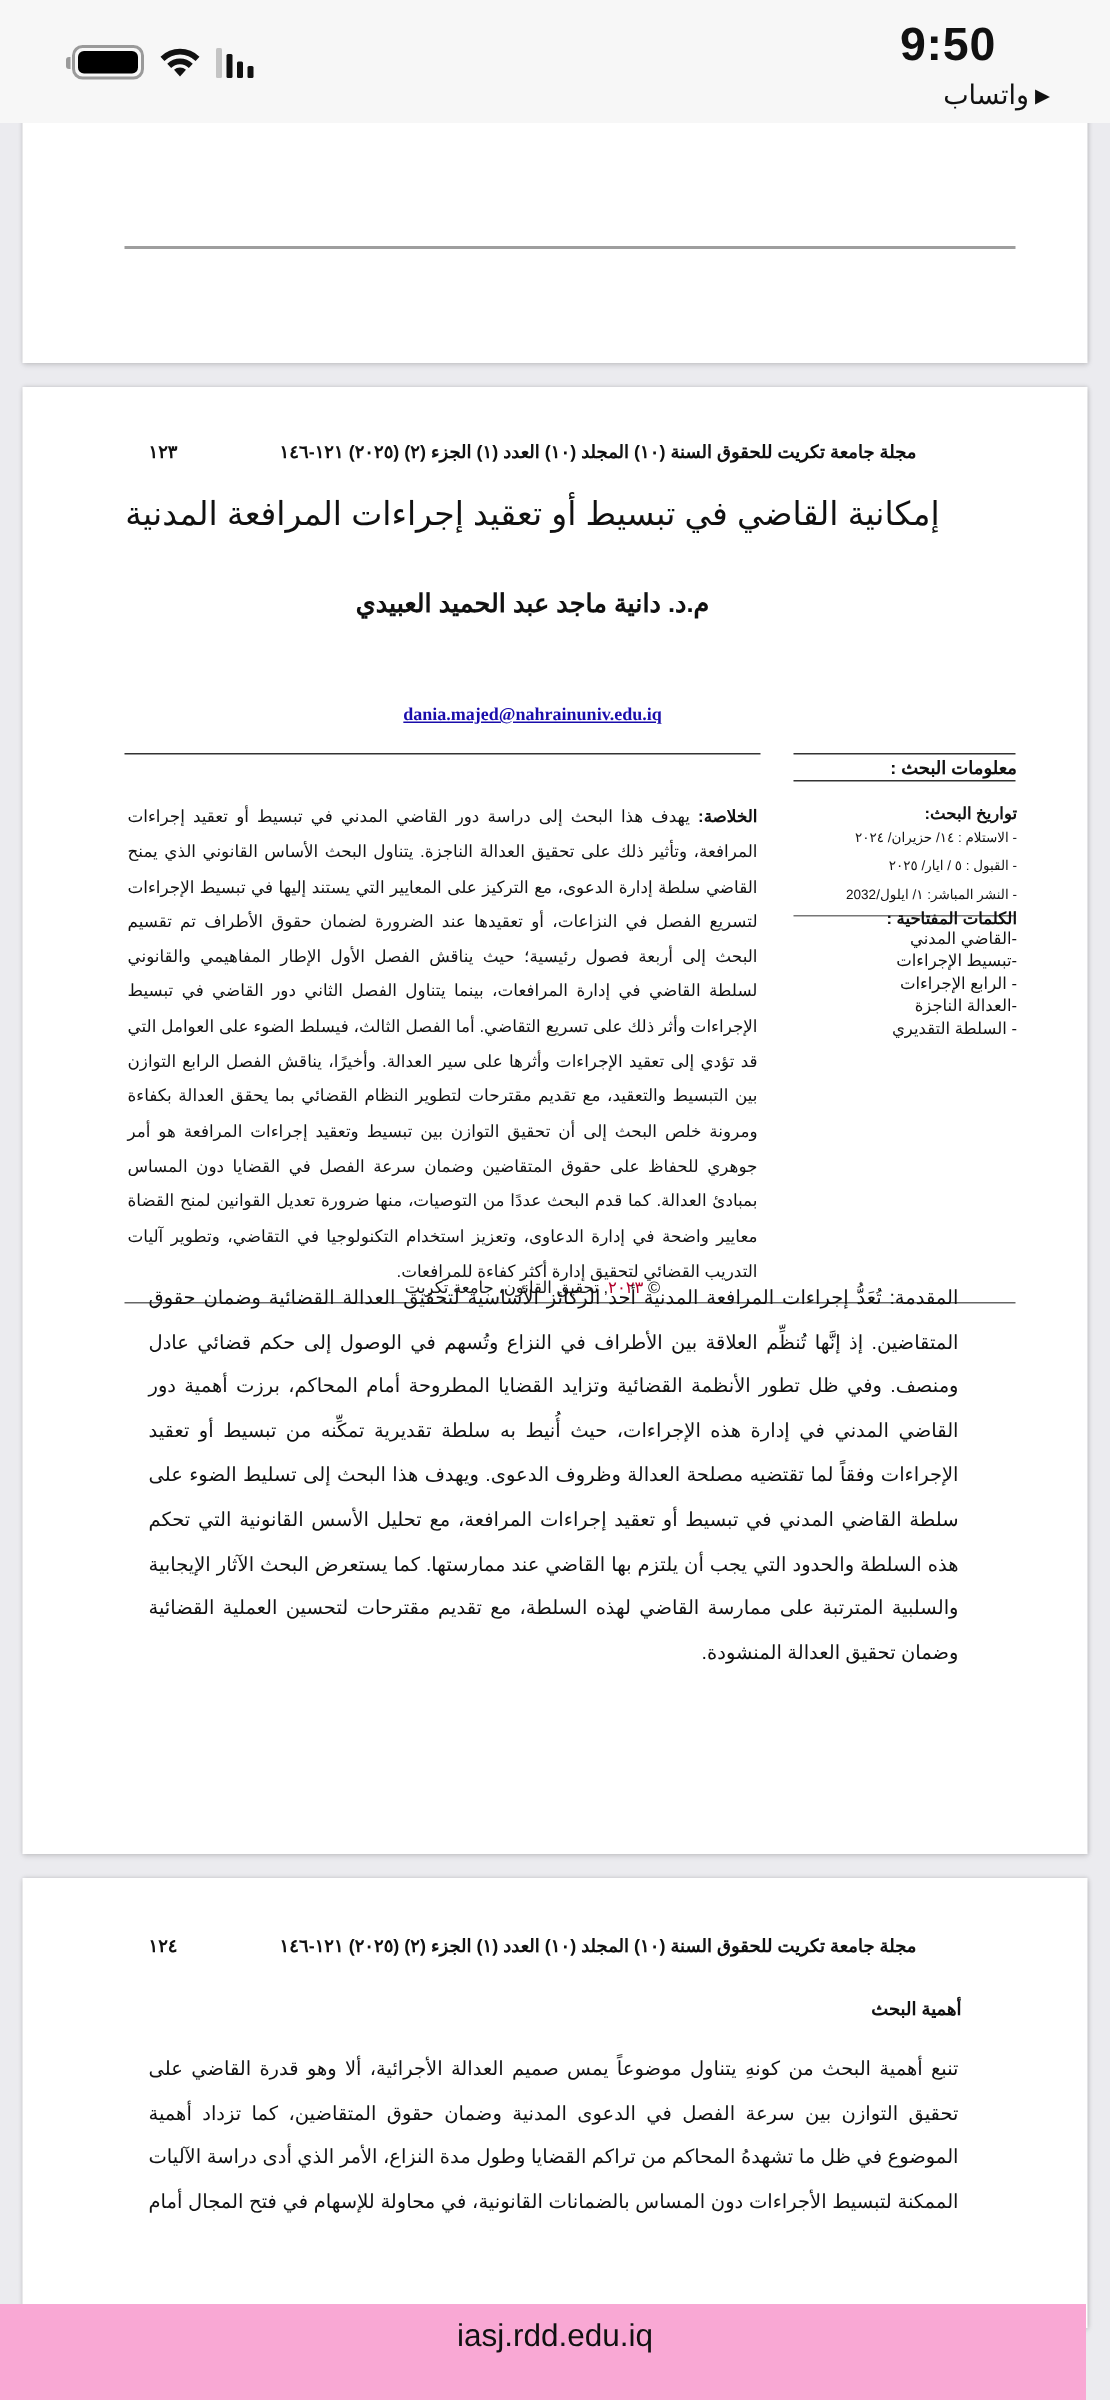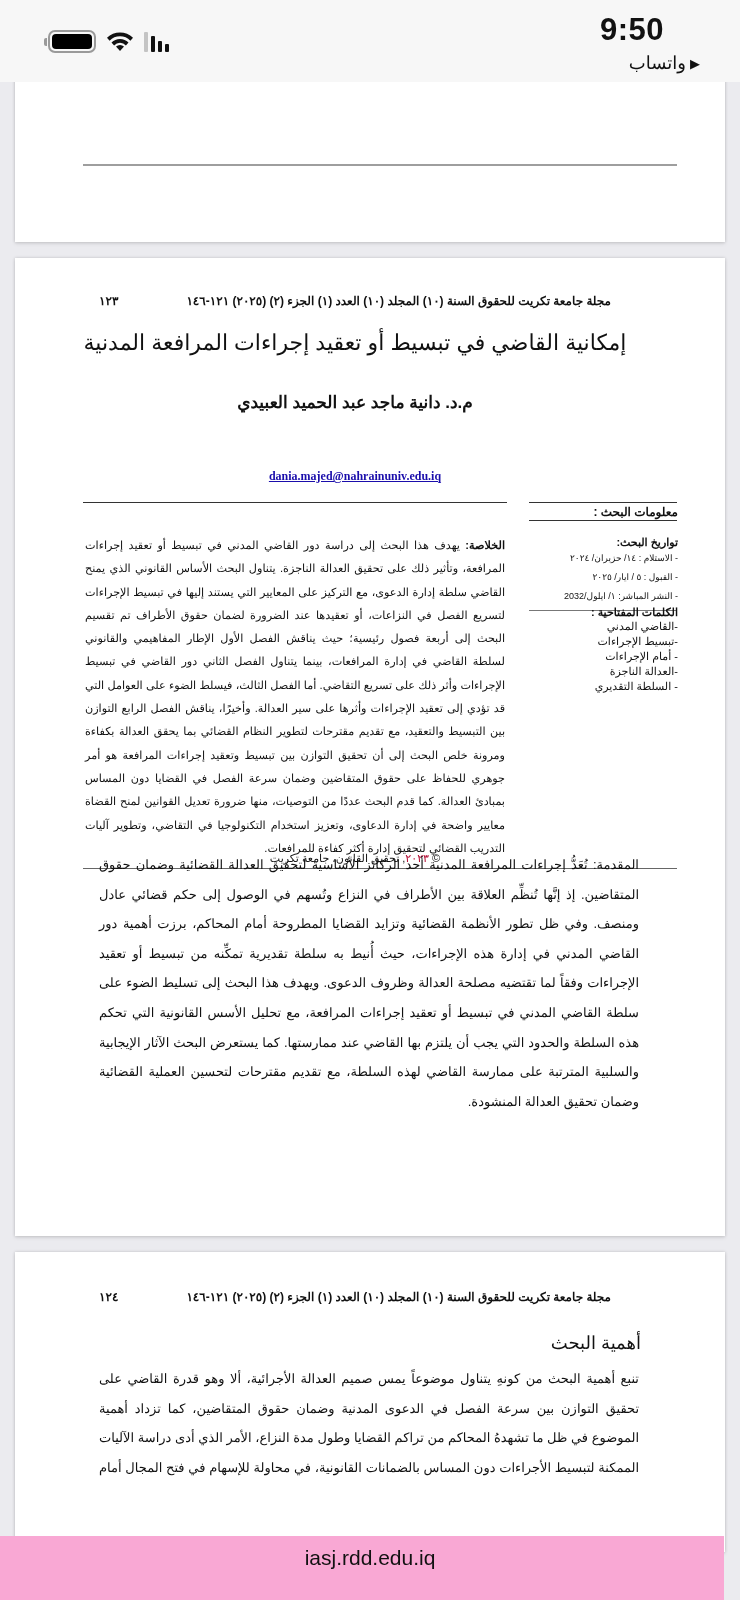--- a/index.html
+++ b/index.html
@@ -42,21 +42,21 @@
   .kw-head { font-size: 11px; font-weight: bold; }
   .kw-item { font-size: 11px; line-height: 15px; }
 
   .abstract { position: absolute; left: 70px; width: 420px; top: 244px; direction: rtl; text-align: justify; text-align-last: right; font-size: 11.2px; line-height: 23.3px; margin-top: 32px; }
   .abstract b { font-weight: bold; }
   .copyright { position: absolute; left: 180px; width: 320px; top: 594px; text-align: center; font-size: 11px; direction: rtl; }
   .copyright .yr { color: #b0002a; }
 
   .intro { position: absolute; left: 84px; width: 540px; top: 592px; direction: rtl; text-align: justify; text-align-last: right; font-size: 13px; line-height: 29.6px; }
 
-  .sec-head { position: absolute; right: 84px; top: 80px; font-size: 18px; font-weight: normal; direction: rtl; }
+  .sec-head { position: absolute; right: 84px; top: 80px; font-size: 12px; font-weight: bold; direction: rtl; }
   .sec-body { position: absolute; left: 84px; width: 540px; top: 112px; direction: rtl; text-align: justify; text-align-last: justify; font-size: 13px; line-height: 29.5px; }
 
   
   .bottom-bar { position: absolute; left: 0; top: 1536px; width: 724px; height: 89px; background: #f9a8d4; z-index: 10; }
   .url { position: absolute; left: 0; width: 740px; top: 10px; text-align: center; font-size: 21px; color: #111; }
   .home-ind { position: absolute; left: 239px; top: 67px; width: 264px; height: 10px; border-radius: 5px; background: #000; }
 </style>
 </head>
 <body>
 
@@ -106,21 +106,21 @@
 
   <div class="info-col" style="top:247px;">
     <div class="info-head">معلومات البحث :</div>
     <div class="dates-head" style="margin-top:17px;">تواريخ البحث:</div>
     <div class="date-item">- الاستلام : ١٤/ حزيران/ ٢٠٢٤</div>
     <div class="date-item">- القبول : ٥ / ايار/ ٢٠٢٥</div>
     <div class="date-item">- النشر المباشر: ١/ ايلول/2032</div>
     <div class="kw-head" style="">الكلمات المفتاحية :</div>
     <div class="kw-item">-القاضي المدني</div>
     <div class="kw-item">-تبسيط الإجراءات</div>
-    <div class="kw-item">- أمام الإجراءات</div>
+    <div class="kw-item">- الرابع الإجراءات</div>
     <div class="kw-item">-العدالة الناجزة</div>
     <div class="kw-item">- السلطة التقديري</div>
   </div>
 
   <div class="abstract">
     <b>الخلاصة:</b>
     <span>يهدف هذا البحث إلى دراسة دور القاضي المدني في تبسيط أو تعقيد إجراءات المرافعة، وتأثير ذلك على تحقيق العدالة الناجزة. يتناول البحث الأساس القانوني الذي يمنح القاضي سلطة إدارة الدعوى، مع التركيز على المعايير التي يستند إليها في تبسيط الإجراءات لتسريع الفصل في النزاعات، أو تعقيدها عند الضرورة لضمان حقوق الأطراف تم تقسيم البحث إلى أربعة فصول رئيسية؛ حيث يناقش الفصل الأول الإطار المفاهيمي والقانوني لسلطة القاضي في إدارة المرافعات، بينما يتناول الفصل الثاني دور القاضي في تبسيط الإجراءات وأثر ذلك على تسريع التقاضي. أما الفصل الثالث، فيسلط الضوء على العوامل التي قد تؤدي إلى تعقيد الإجراءات وأثرها على سير العدالة. وأخيرًا، يناقش الفصل الرابع التوازن بين التبسيط والتعقيد، مع تقديم مقترحات لتطوير النظام القضائي بما يحقق العدالة بكفاءة ومرونة خلص البحث إلى أن تحقيق التوازن بين تبسيط وتعقيد إجراءات المرافعة هو أمر جوهري للحفاظ على حقوق المتقاضين وضمان سرعة الفصل في القضايا دون المساس بمبادئ العدالة. كما قدم البحث عددًا من التوصيات، منها ضرورة تعديل القوانين لمنح القضاة معايير واضحة في إدارة الدعاوى، وتعزيز استخدام التكنولوجيا في التقاضي، وتطوير آليات التدريب القضائي لتحقيق إدارة أكثر كفاءة للمرافعات.</span>
   </div>
 
   <div class="copyright">

